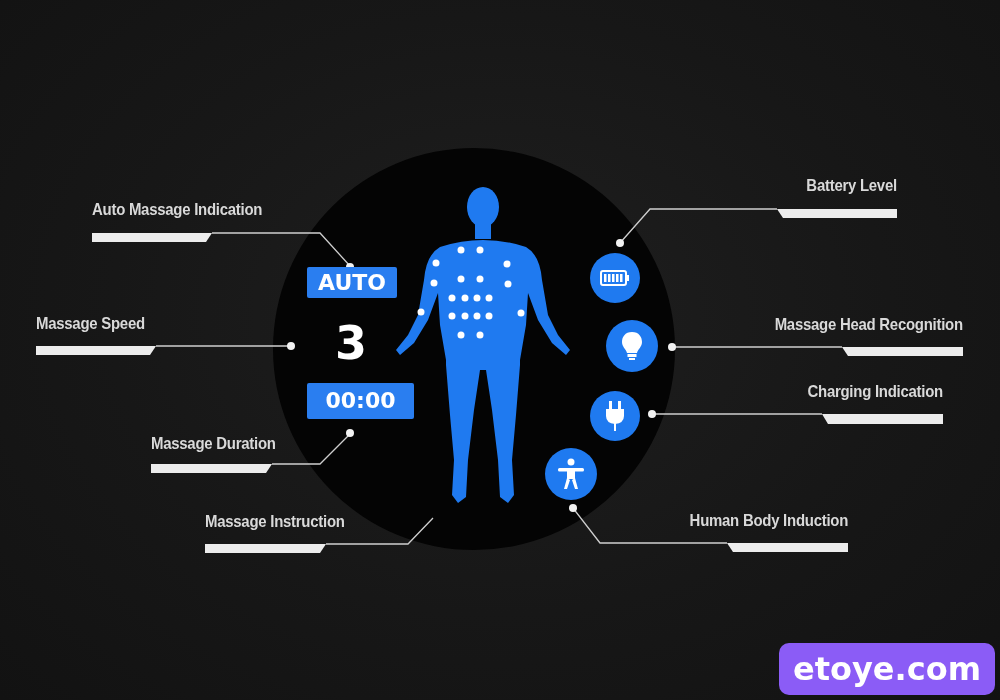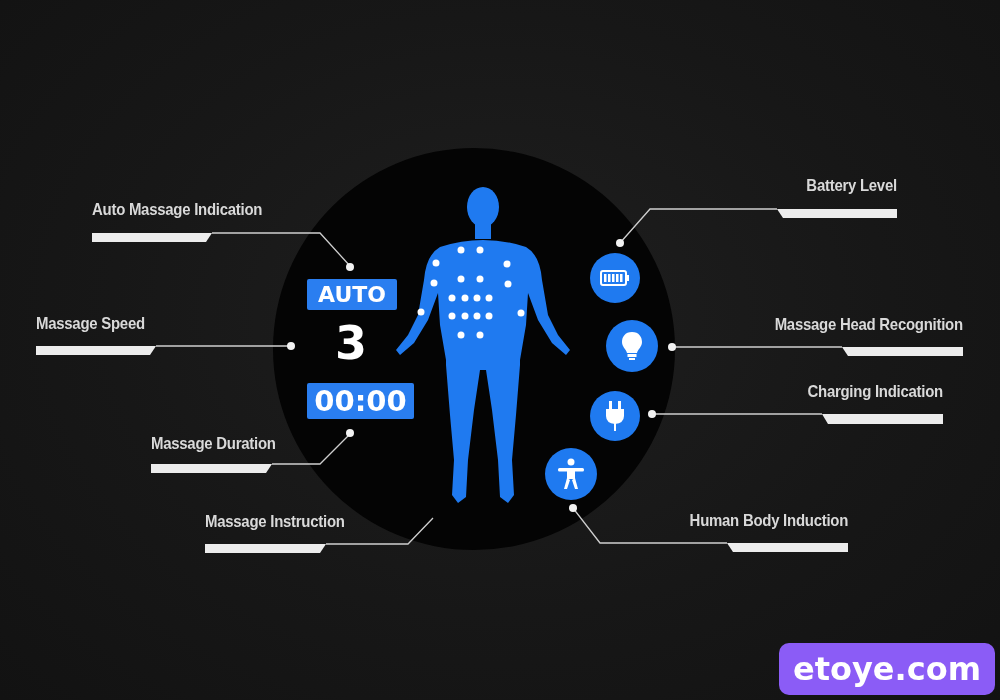--- a/index.html
+++ b/index.html
@@ -80,23 +80,23 @@
 <div class="label" style="left:92px; top:200px;">Auto Massage Indication</div>
 <div class="label" style="left:36px; top:314px;">Massage Speed</div>
 <div class="label" style="left:151px; top:434px;">Massage Duration</div>
 <div class="label" style="left:205px; top:512px;">Massage Instruction</div>
 
 <div class="label right" style="right:103px; top:176px;">Battery Level</div>
 <div class="label right" style="right:37px; top:315px;">Massage Head Recognition</div>
 <div class="label right" style="right:57px; top:382px;">Charging Indication</div>
 <div class="label right" style="right:152px; top:511px;">Human Body Induction</div>
 
-<div class="lcd" style="left:307px; top:279px; width:90px; height:31px; line-height:31px; font-size:22px;">AUTO</div>
+<div class="lcd" style="left:307px; top:267px; width:90px; height:31px; line-height:31px; font-size:22px;">AUTO</div>
 <div class="speed" style="left:335px; top:316px;">3</div>
-<div class="lcd" style="left:307px; top:383px; width:107px; height:36px; line-height:36px; font-size:29px;">00:00</div>
+<div class="lcd" style="left:307px; top:383px; width:107px; height:36px; line-height:36px; font-size:22px;">00:00</div>
 
 <svg style="position:absolute; left:380px; top:185px;" width="210" height="330" viewBox="0 0 210 330">
   <g fill="#1f7af0">
     <ellipse cx="103" cy="22" rx="16" ry="20"></ellipse>
     <rect x="95" y="36" width="16" height="18"></rect>
     <path d="M60,62 Q103,48 146,62 Q160,70 162,95 L168,130 L178,150 L190,165 L186,170 L172,158 L158,135 L148,108 L146,140 L140,175 L140,180 L136,230 L132,275 L134,310 L128,318 L120,312 L118,275 L112,225 L106,185 L100,185 L94,225 L88,275 L86,312 L78,318 L72,310 L74,275 L70,230 L66,180 L66,175 L60,140 L58,108 L48,135 L34,158 L20,170 L16,165 L28,150 L38,130 L44,95 Q46,70 60,62 Z"></path>
   </g>
   <g fill="#ffffff">
     <circle cx="81" cy="65" r="3.5"></circle>
       <circle cx="100" cy="65" r="3.5"></circle>

